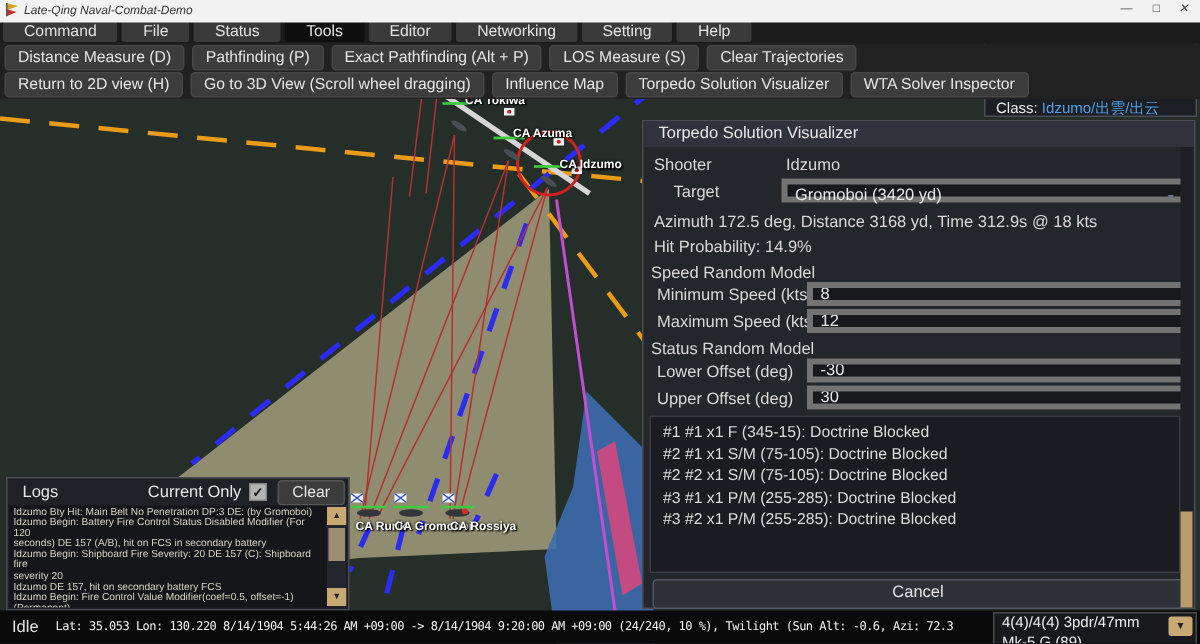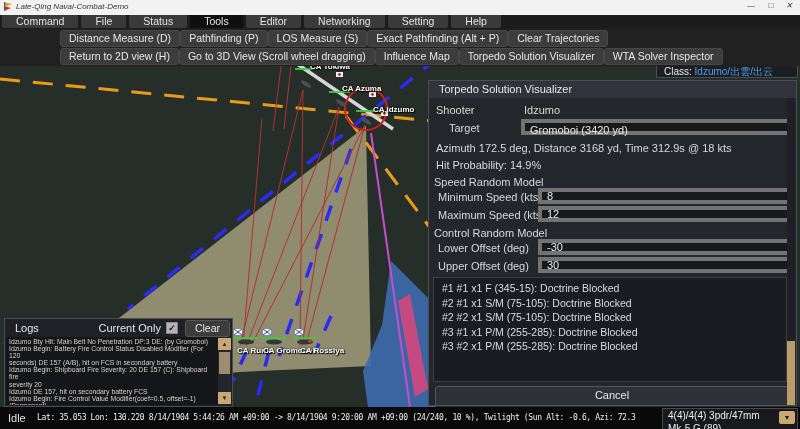--- a/index.html
+++ b/index.html
@@ -7,21 +7,21 @@
           font-family:"Liberation Sans",sans-serif;color:#e6e6e6;}
   .abs{position:absolute;}
   
   .titlebar{left:0;top:0;width:800px;height:15px;background:#f2f2f2;z-index:30;font-style:italic;}
   .titlebar .t{position:absolute;left:16px;top:2px;font-size:8px;color:#333;}
   .winbtn{position:absolute;top:0;width:18px;height:12px;text-align:center;font-size:8px;line-height:12px;color:#444;}
   .menubar{left:0;top:13px;width:800px;height:16px;background:#1c1c1c;z-index:25;display:flex;gap:3px;padding-left:2px;box-sizing:border-box;align-items:center;}
   .menubtn{height:14px;line-height:14px;padding:0 14px;background:#3a3a3a;border-radius:2px;font-size:10.5px;color:#e3e3e3;}
   .menubtn.active{background:#0f0f0f;}
   .toolbars{left:0;top:29px;width:800px;height:37px;background:#212121;z-index:20;}
-  .toolrow{position:absolute;left:0;width:700px;display:flex;padding-left:12px;margin-left:48px;}
+  .toolrow{position:absolute;left:0;width:700px;display:flex;gap:5px;padding-left:3px;}
   .toolbtn{height:15px;line-height:15px;padding:0 8px;background:#3c3c3c;border:1px solid #474747;border-radius:3px;font-size:10.5px;color:#e6e6e6;white-space:nowrap;}
   
   svg.map{left:0;top:0;z-index:1;}
   .shiplabel{position:absolute;z-index:2;font-size:8px;font-weight:bold;color:#fff;white-space:nowrap;
              text-shadow:0 0 2px #000,1px 1px 1px #000;}
   
   .panel{background:#23262b;border:1px solid #4a4d53;box-sizing:border-box;z-index:10;}
   .phead{background:#30333b;height:17px;line-height:17px;padding-left:10px;font-size:11px;color:#e8e8e8;}
   .plabel{position:absolute;font-size:11px;color:#d9d9d9;white-space:nowrap;}
   .pinput{position:absolute;background:#17191d;border:4px solid #737373;box-sizing:border-box;color:#e8e8e8;
@@ -169,22 +169,22 @@
     <div class="menubtn">Editor</div>
     <div class="menubtn">Networking</div>
     <div class="menubtn">Setting</div>
     <div class="menubtn">Help</div>
   </div>
 
   <div class="abs toolbars">
     <div class="toolrow" style="top:1px;">
       <div class="toolbtn">Distance Measure (D)</div>
       <div class="toolbtn">Pathfinding (P)</div>
+      <div class="toolbtn">Exact Pathfinding (Alt + P)</div>
       <div class="toolbtn">LOS Measure (S)</div>
-      <div class="toolbtn">Exact Pathfinding (Alt + P)</div>
       <div class="toolbtn">Clear Trajectories</div>
     </div>
     <div class="toolrow" style="top:19px;">
       <div class="toolbtn">Return to 2D view  (H)</div>
       <div class="toolbtn">Go to 3D View (Scroll wheel dragging)</div>
       <div class="toolbtn">Influence Map</div>
       <div class="toolbtn">Torpedo Solution Visualizer</div>
       <div class="toolbtn">WTA Solver Inspector</div>
     </div>
   </div>
@@ -226,21 +226,21 @@
 
     <div class="plabel" style="left:7px;top:61px;">Azimuth 172.5 deg, Distance 3168 yd, Time 312.9s @ 18 kts</div>
     <div class="plabel" style="left:7px;top:78px;">Hit Probability: 14.9%</div>
 
     <div class="plabel" style="left:5px;top:95px;">Speed Random Model</div>
     <div class="plabel" style="left:9px;top:110px;">Minimum Speed (kts)</div>
     <input class="pinput" style="left: 109px; top: 107px; width: 254px;" value="8">
     <div class="plabel" style="left:9px;top:128px;">Maximum Speed (kts)</div>
     <input class="pinput" style="left: 109px; top: 125px; width: 254px;" value="12">
 
-    <div class="plabel" style="left:5px;top:146px;">Control Random Model</div>
+    <div class="plabel" style="left:5px;top:146px;">Status Random Model</div>
     <div class="plabel" style="left:9px;top:161px;">Lower Offset (deg)</div>
     <input class="pinput" style="left: 109px; top: 158px; width: 254px;" value="-30">
     <div class="plabel" style="left:9px;top:179px;">Upper Offset (deg)</div>
     <input class="pinput" style="left: 109px; top: 176px; width: 254px;" value="30">
 
     <div class="listbox" style="left:4px;top:196px;width:354px;height:105px;">
       <div>#1 #1 x1 F (345-15): Doctrine Blocked</div>
       <div>#2 #1 x1 S/M (75-105): Doctrine Blocked</div>
       <div>#2 #2 x1 S/M (75-105): Doctrine Blocked</div>
       <div>#3 #1 x1 P/M (255-285): Doctrine Blocked</div>

